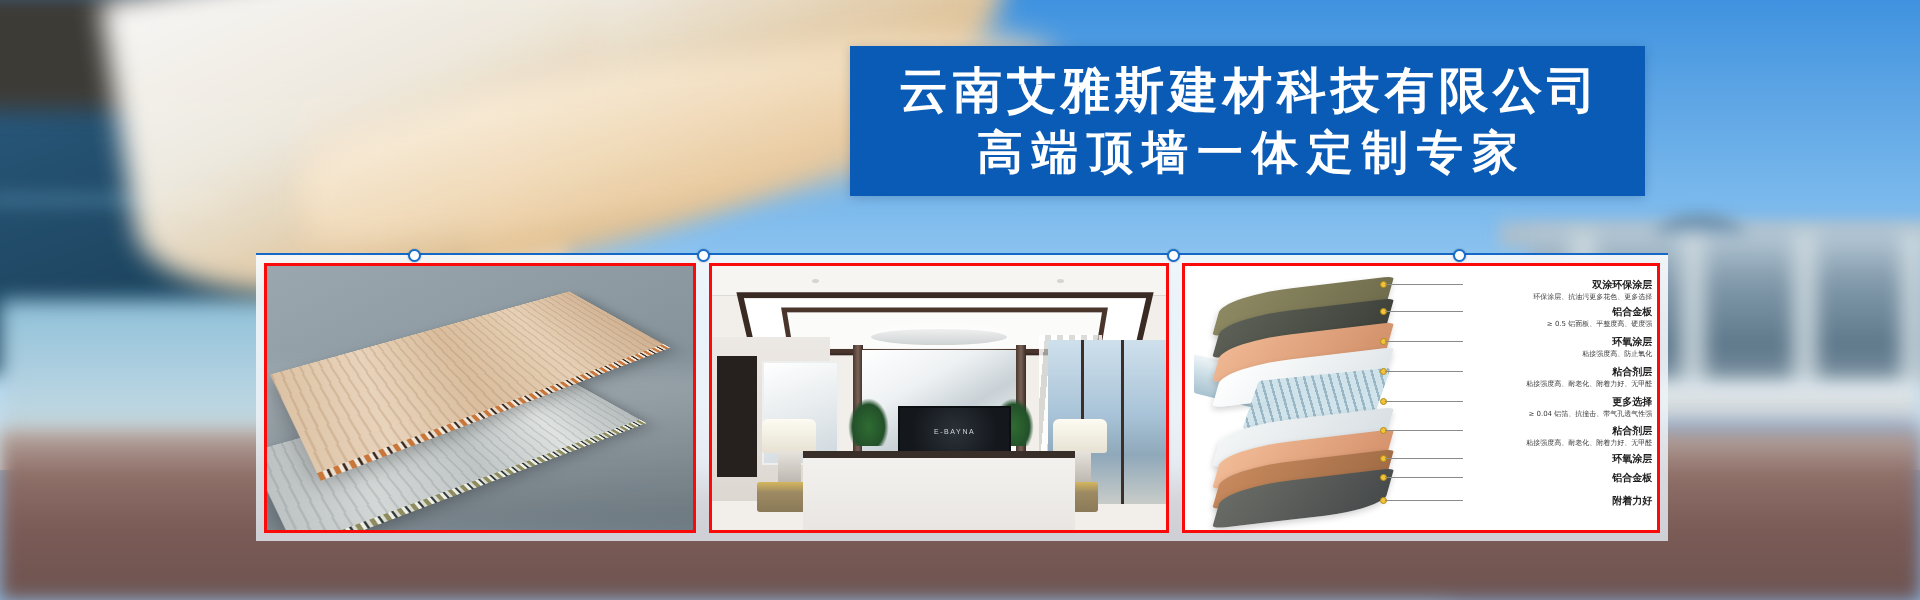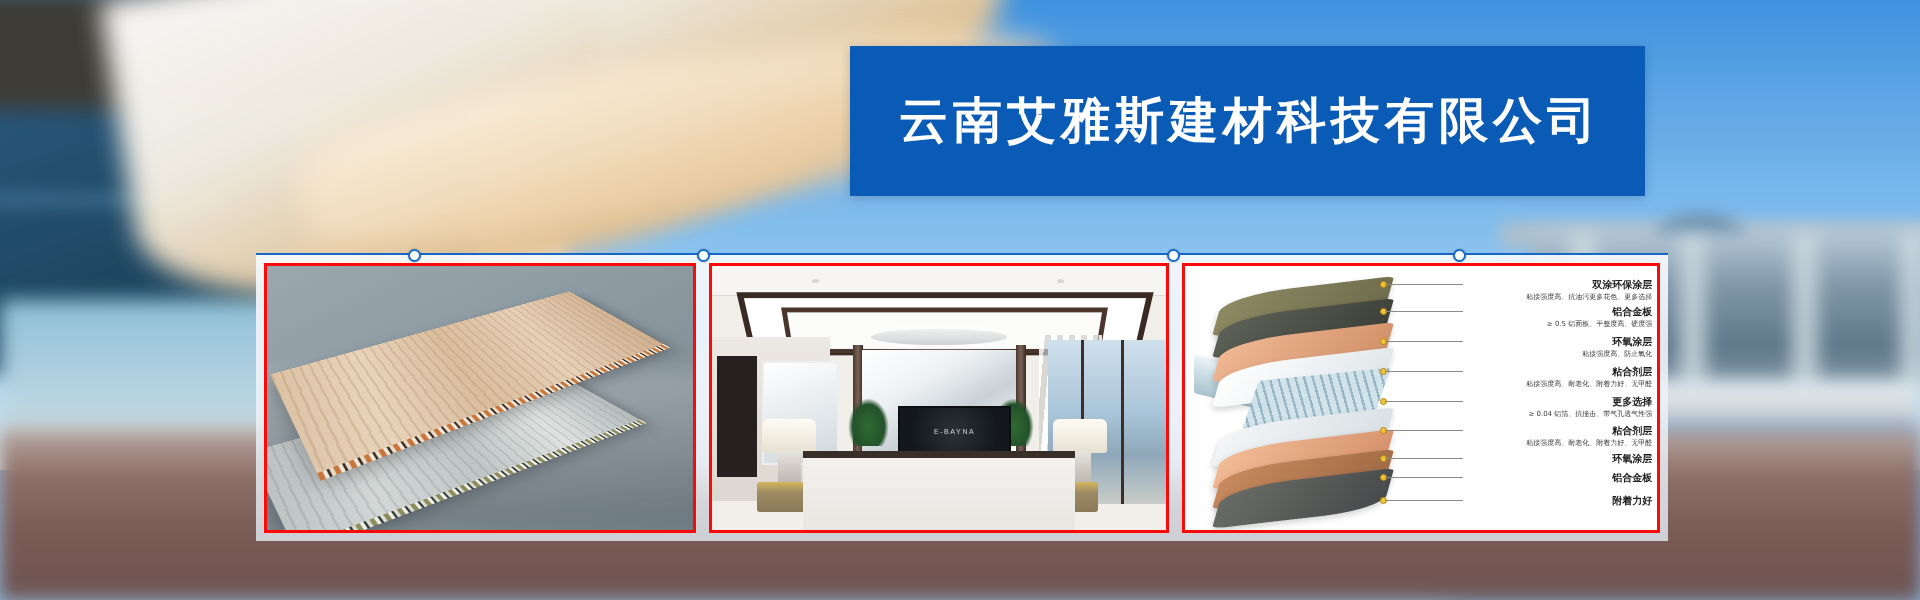--- a/index.html
+++ b/index.html
@@ -241,20 +241,21 @@
     <div class="bld-left-lowwin"></div>
     <div class="bld-left-roof"></div>
     <div class="canopy"></div>
     <div class="canopy2"></div>
     <div class="ground"></div>
     <div class="haze"></div>
   </div>
 
   <div id="company-banner">
     <div class="line line1">云南艾雅斯建材科技有限公司</div>
+    <div class="line line2">高端顶墙一体定制专家</div>
   </div>
 
   <div id="gallery-panel">
 
     <span class="handle" style="left:152px"></span>
     <span class="handle" style="left:441px"></span>
     <span class="handle" style="left:911px"></span>
     <span class="handle" style="left:1197px"></span>
 
     <div class="frame" id="frame-honeycomb">
@@ -317,21 +318,21 @@
           <div class="sheet" style="top:67%; background:linear-gradient(120deg,#f2bd98,#d4906a);"></div>
           <div class="sheet" style="top:75%; background:linear-gradient(120deg,#c98a5e,#9e6a44);"></div>
           <div class="sheet" style="top:83%; background:linear-gradient(120deg,#6a6d66,#46494a);"></div>
         </div>
 
         <div class="labels">
           <div class="lab" style="top:2%">
             <span class="dot"></span>
               <span class="rule"></span>
             <div class="t">双涂环保涂层</div>
-            <div class="d">粘接强度高、抗油污更多花色、更多选择</div>
+            <div class="d">环保涂层、抗油污更多花色、更多选择</div>
           </div>
           <div class="lab" style="top:13%">
             <span class="dot"></span>
               <span class="rule"></span>
             <div class="t">铝合金板</div>
             <div class="d">≥ 0.5 铝面板、平整度高、硬度强</div>
           </div>
           <div class="lab" style="top:25%">
             <span class="dot"></span>
               <span class="rule"></span>

